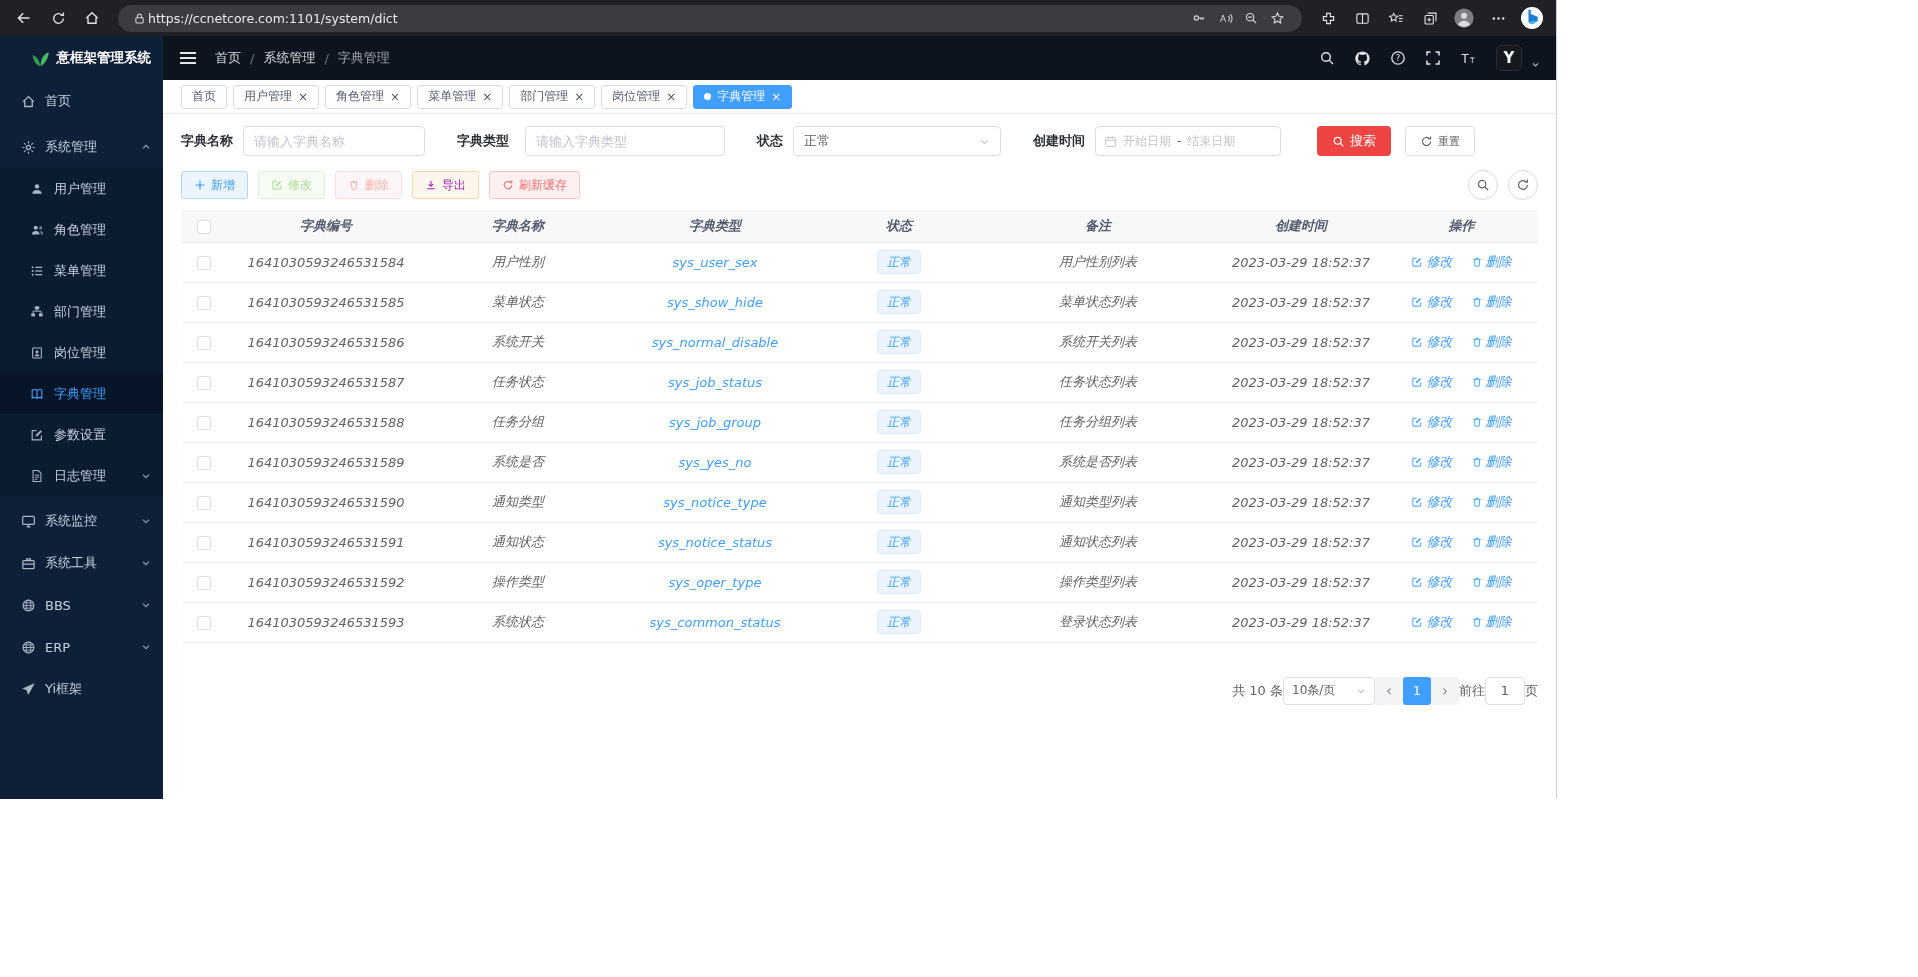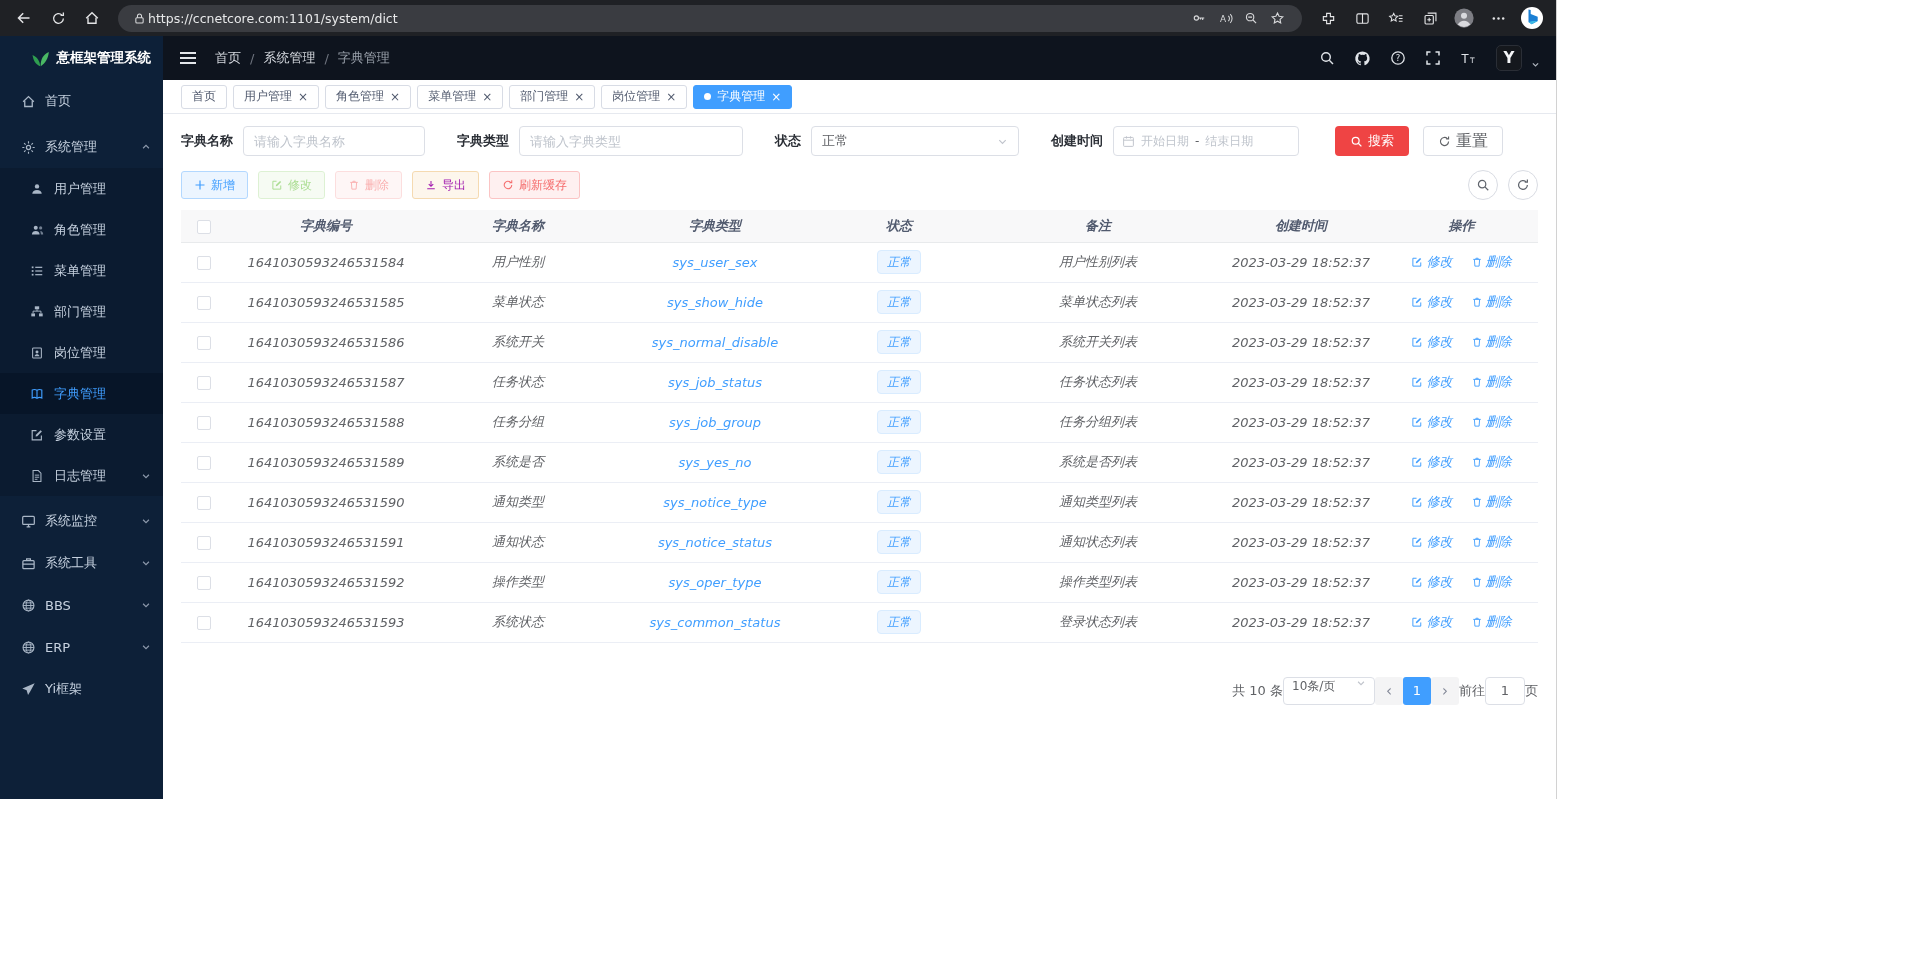--- a/index.html
+++ b/index.html
@@ -65,33 +65,33 @@
   
   .content { padding:12px 18px 0; flex:1; }
 
   
   .filters { display:flex; align-items:center; }
   .f-label { font-weight:bold; font-size:13px; color:#2b2f36; margin-right:10px; white-space:nowrap; }
   .f-gap { margin-left:32px; }
   input.txt { height:30px; border:1px solid #dcdfe6; border-radius:4px; padding:0 10px; font-size:13px;
     color:#606266; outline:none; font-family:inherit; }
   input.txt::placeholder { color:#bfc4cc; }
-  .w182 { width:182px; } .w200 { width:224px; }
+  .w182 { width:182px; } .w200 { width:200px;margin-left:6px; }
   .f-select { width:208px; height:30px; border:1px solid #dcdfe6; border-radius:4px; background:#fff;
     display:flex; align-items:center; justify-content:space-between; padding:0 10px; font-size:13px;
     color:#606266; cursor:pointer; }
   .f-select .cv { color:#c0c4cc; display:flex; }
   .f-date { width:186px; height:30px; border:1px solid #dcdfe6; border-radius:4px; background:#fff;
     display:flex; align-items:center; gap:6px; padding:0 8px; font-size:12px; color:#bfc4cc; cursor:pointer; }
   .f-date .sep { color:#606266; }
   .f-date .cal { color:#c0c4cc; display:flex; }
   .btn { display:inline-flex; align-items:center; gap:5px; cursor:pointer; border:1px solid transparent;
     font-family:inherit; }
   .btn-search { height:30px; padding:0 14px; border-radius:4px; background:#ef4444; color:#fff; font-size:13px; margin-left:36px; }
-  .btn-reset { height:30px; padding:0 14px; border-radius:4px; background:#fff; border-color:#dcdfe6; color:#606266; font-size:16px; margin-left:14px; }
+  .btn-reset { height:30px; padding:0 14px; border-radius:4px; background:#fff; border-color:#dcdfe6; color:#606266; font-size:11px; margin-left:14px; }
 
   
   .toolbar { display:flex; align-items:center; gap:10px; margin-top:14px; }
   .tb { height:28px; padding:0 12px; border-radius:3px; font-size:12px; }
   .btn-add    { background:#ecf5ff; color:#409eff; border-color:#b3d8ff; }
   .btn-edit   { background:#f0f9eb; color:#67c23a; border-color:#c2e7b0; opacity:.55; }
   .btn-del    { background:#fef0f0; color:#f56c6c; border-color:#fbc4c4; opacity:.55; }
   .btn-export { background:#fdf6ec; color:#a21caf; border-color:#f5dab1; }
   .btn-cache  { background:#fef0f0; color:#f56c6c; border-color:#fbc4c4; }
   .toolbar-right { margin-left:auto; display:flex; gap:10px; }
@@ -109,21 +109,21 @@
     display:inline-block; vertical-align:middle; cursor:pointer; }
   .link { color:#409eff; cursor:pointer; }
   .badge { display:inline-block; padding:2px 9px; font-size:12px; color:#409eff; background:#ecf5ff;
     border:1px solid #d9ecff; border-radius:4px; line-height:1.5; }
   .op { color:#409eff; display:inline-flex; align-items:center; gap:3px; cursor:pointer; margin:0 7px; }
 
   
   .pager { display:flex; align-items:center; justify-content:flex-end; margin-top:34px;
     font-size:13px; color:#606266; }
   .psel { width:92px; height:28px; border:1px solid #dcdfe6; border-radius:4px; background:#fff;
-    display:flex; justify-content:space-between; padding:0 8px; font-size:12px;
+    display:flex; align-items:center; justify-content:space-between; padding:0 8px; font-size:12px;
     color:#606266; cursor:pointer; }
   .psel .cv { color:#c0c4cc; display:flex; }
   .pbtn { width:28px; height:28px; background:#f4f4f5; color:#808695; border-radius:3px;
     display:flex; align-items:center; justify-content:center; font-size:15px; cursor:pointer; }
   .pbtn.active { background:#409eff; color:#fff; font-size:13px; }
   .goto-input { width:40px; height:28px; border:1px solid #dcdfe6; border-radius:4px; text-align:center;
     font-size:13px; color:#606266; outline:none; font-family:inherit; }
 </style>
 </head>
 <body>

